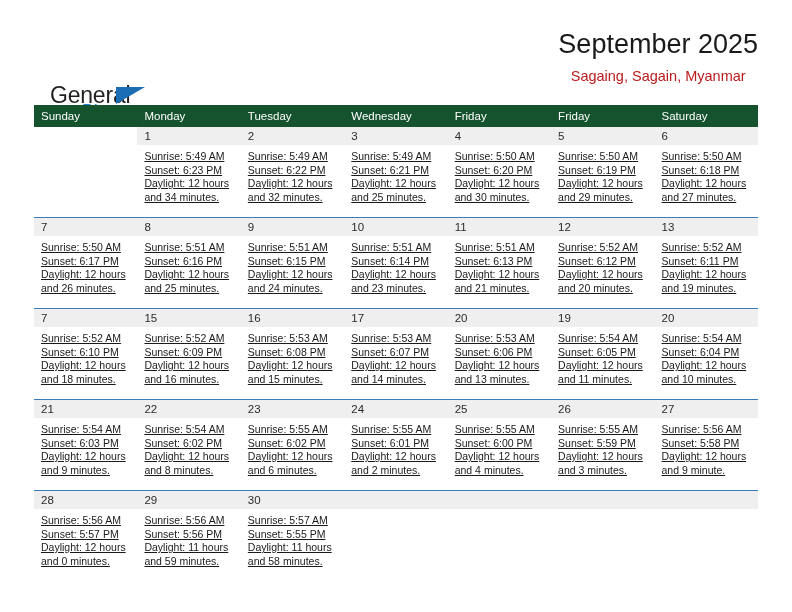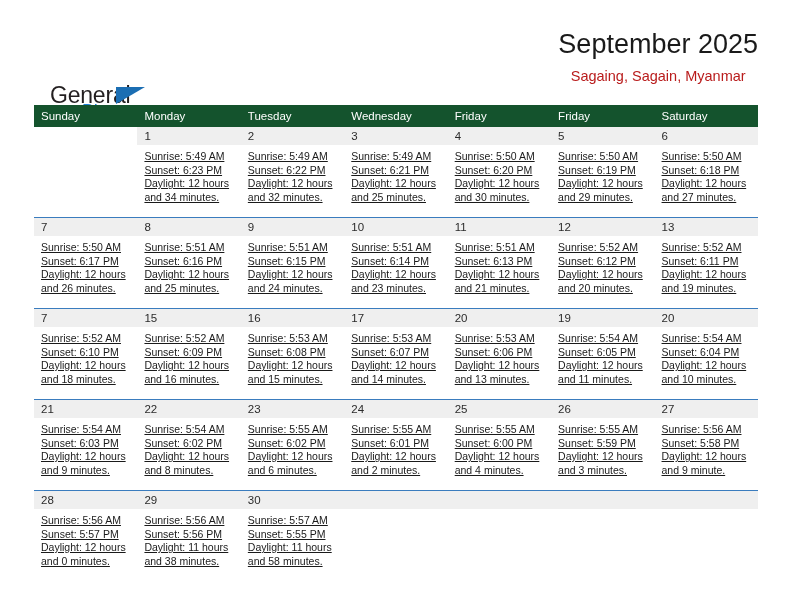--- a/index.html
+++ b/index.html
@@ -505,21 +505,21 @@
               </div>
             </div>
           </td>
           <td>
             <div class="daycell">
               <div class="daynum-band">29</div>
               <div class="details">
                 <div>Sunrise: 5:56 AM</div>
                 <div>Sunset: 5:56 PM</div>
                 <div>Daylight: 11 hours</div>
-                <div>and 38 minutes.</div>
+                <div>and 59 minutes.</div>
               </div>
             </div>
           </td>
           <td>
             <div class="daycell">
               <div class="daynum-band">30</div>
               <div class="details">
                 <div>Sunrise: 5:57 AM</div>
                 <div>Sunset: 5:55 PM</div>
                 <div>Daylight: 11 hours</div>

